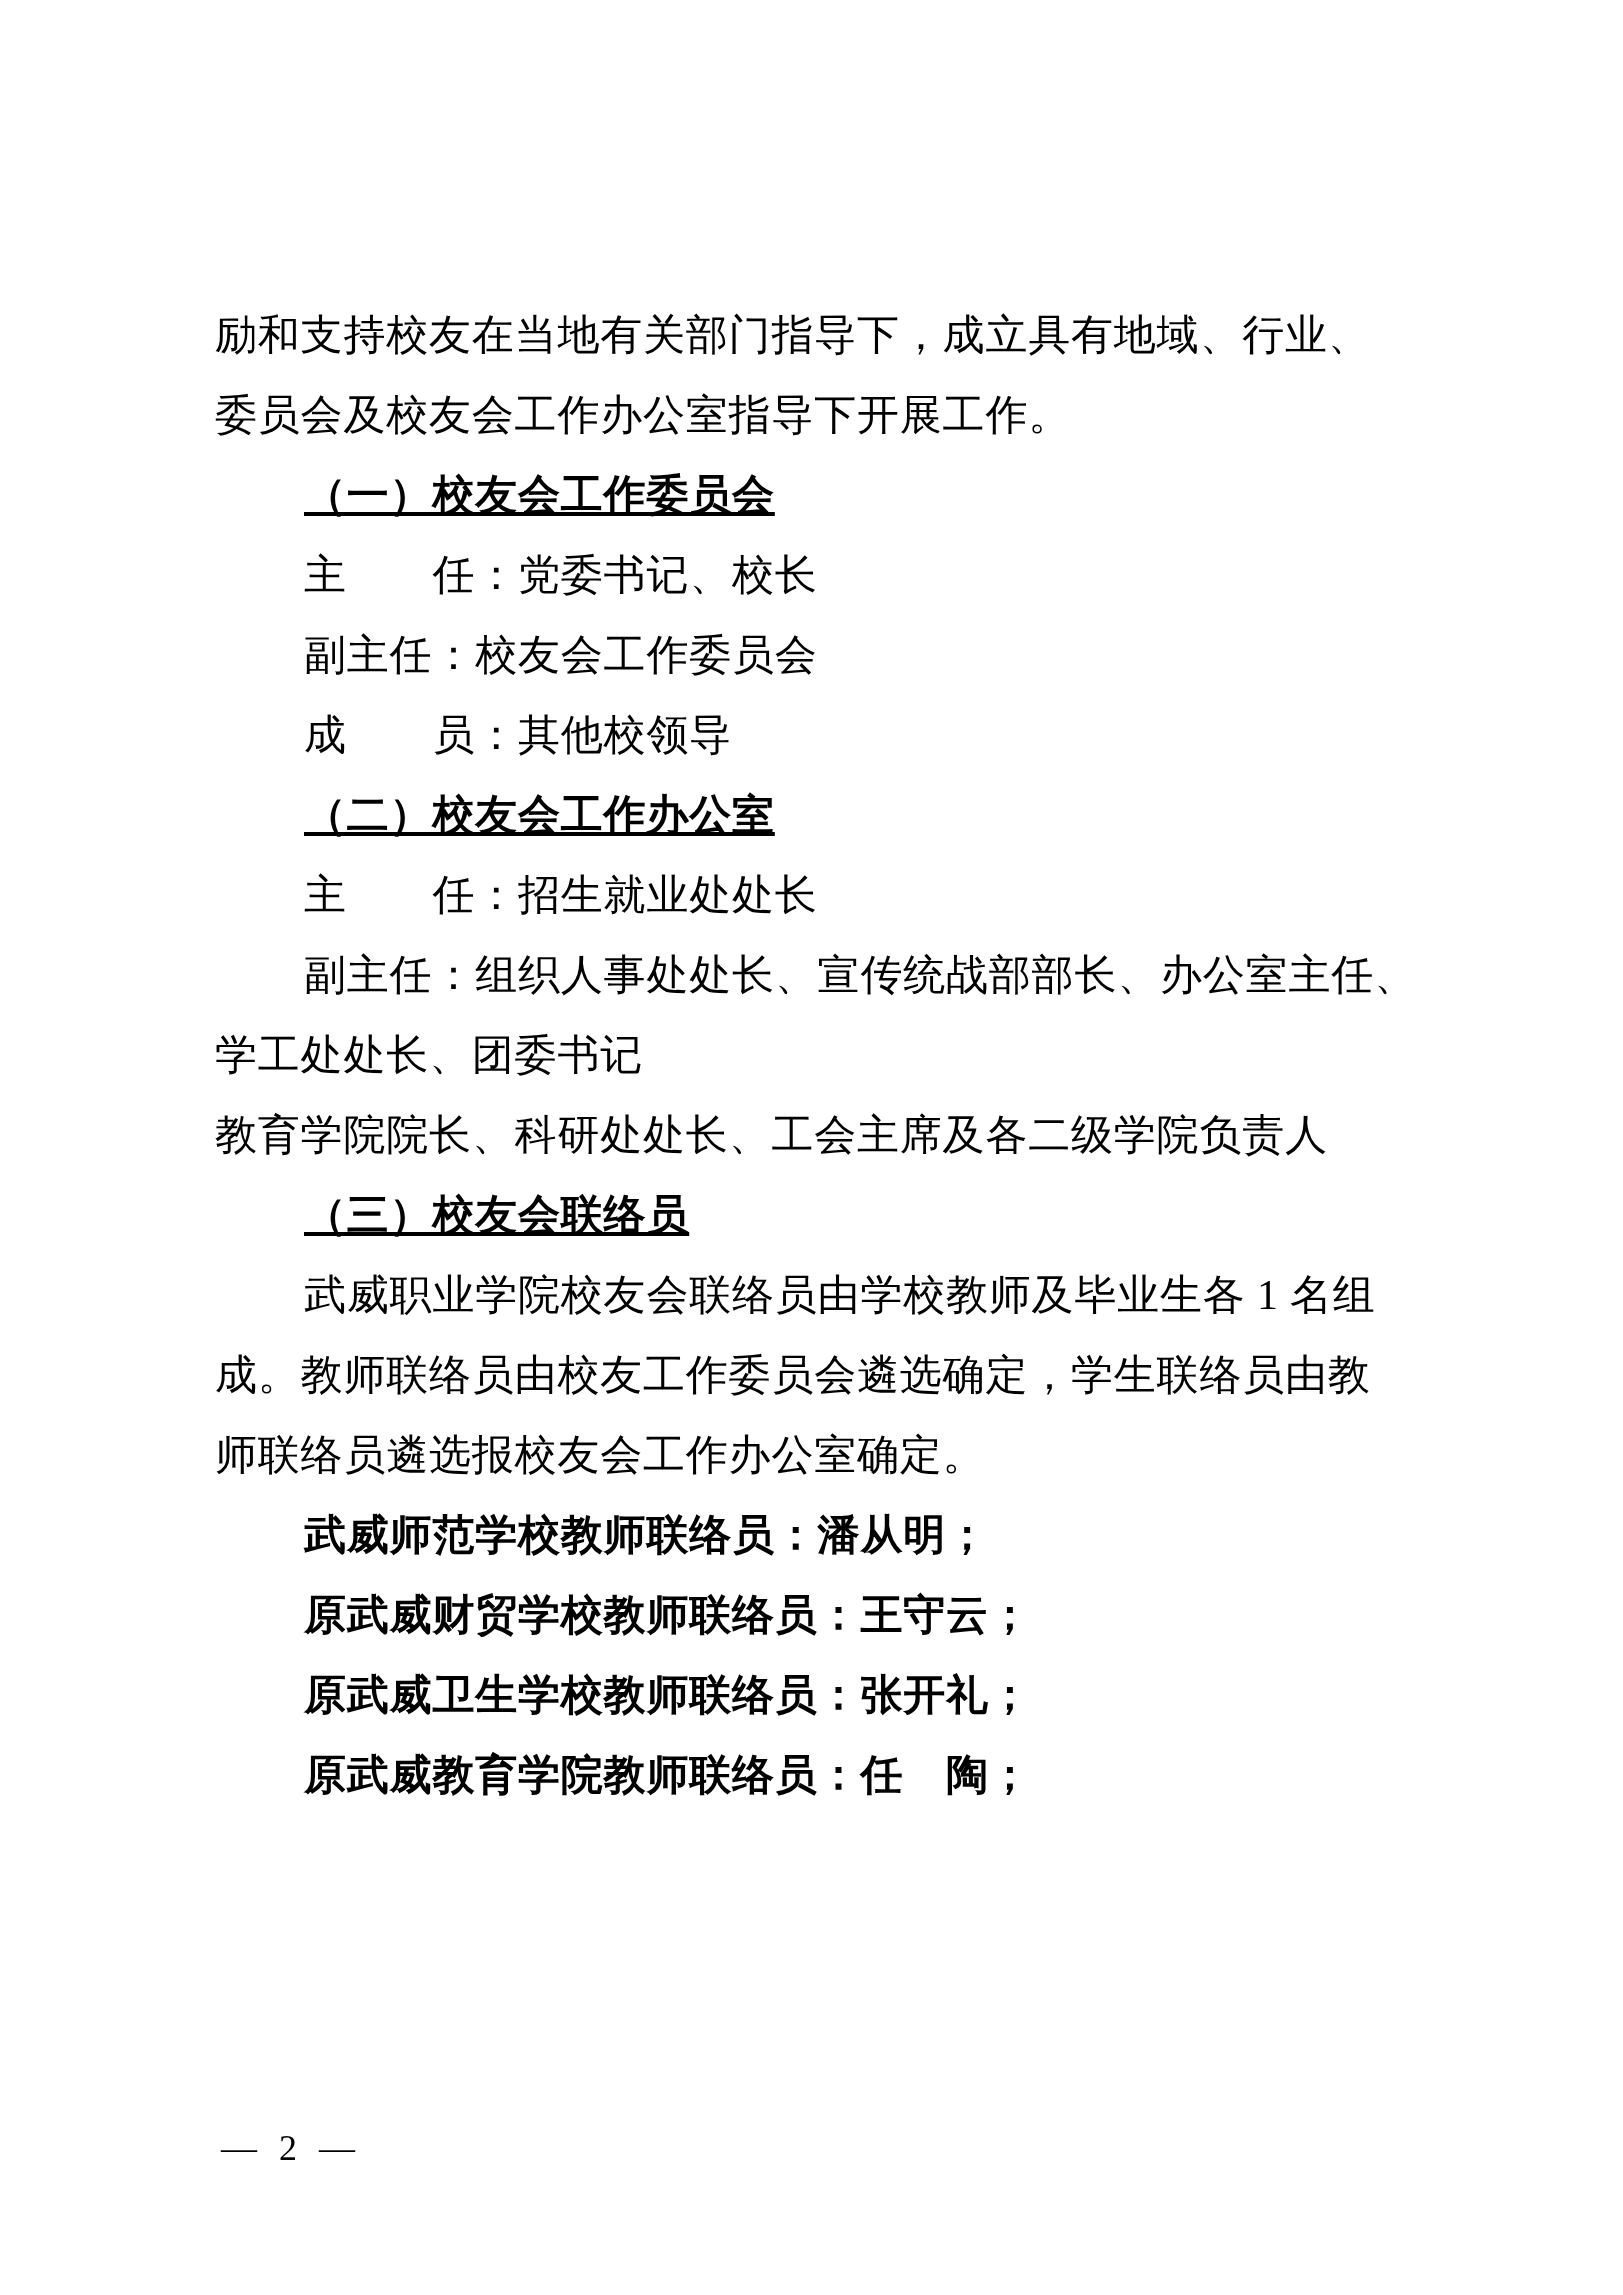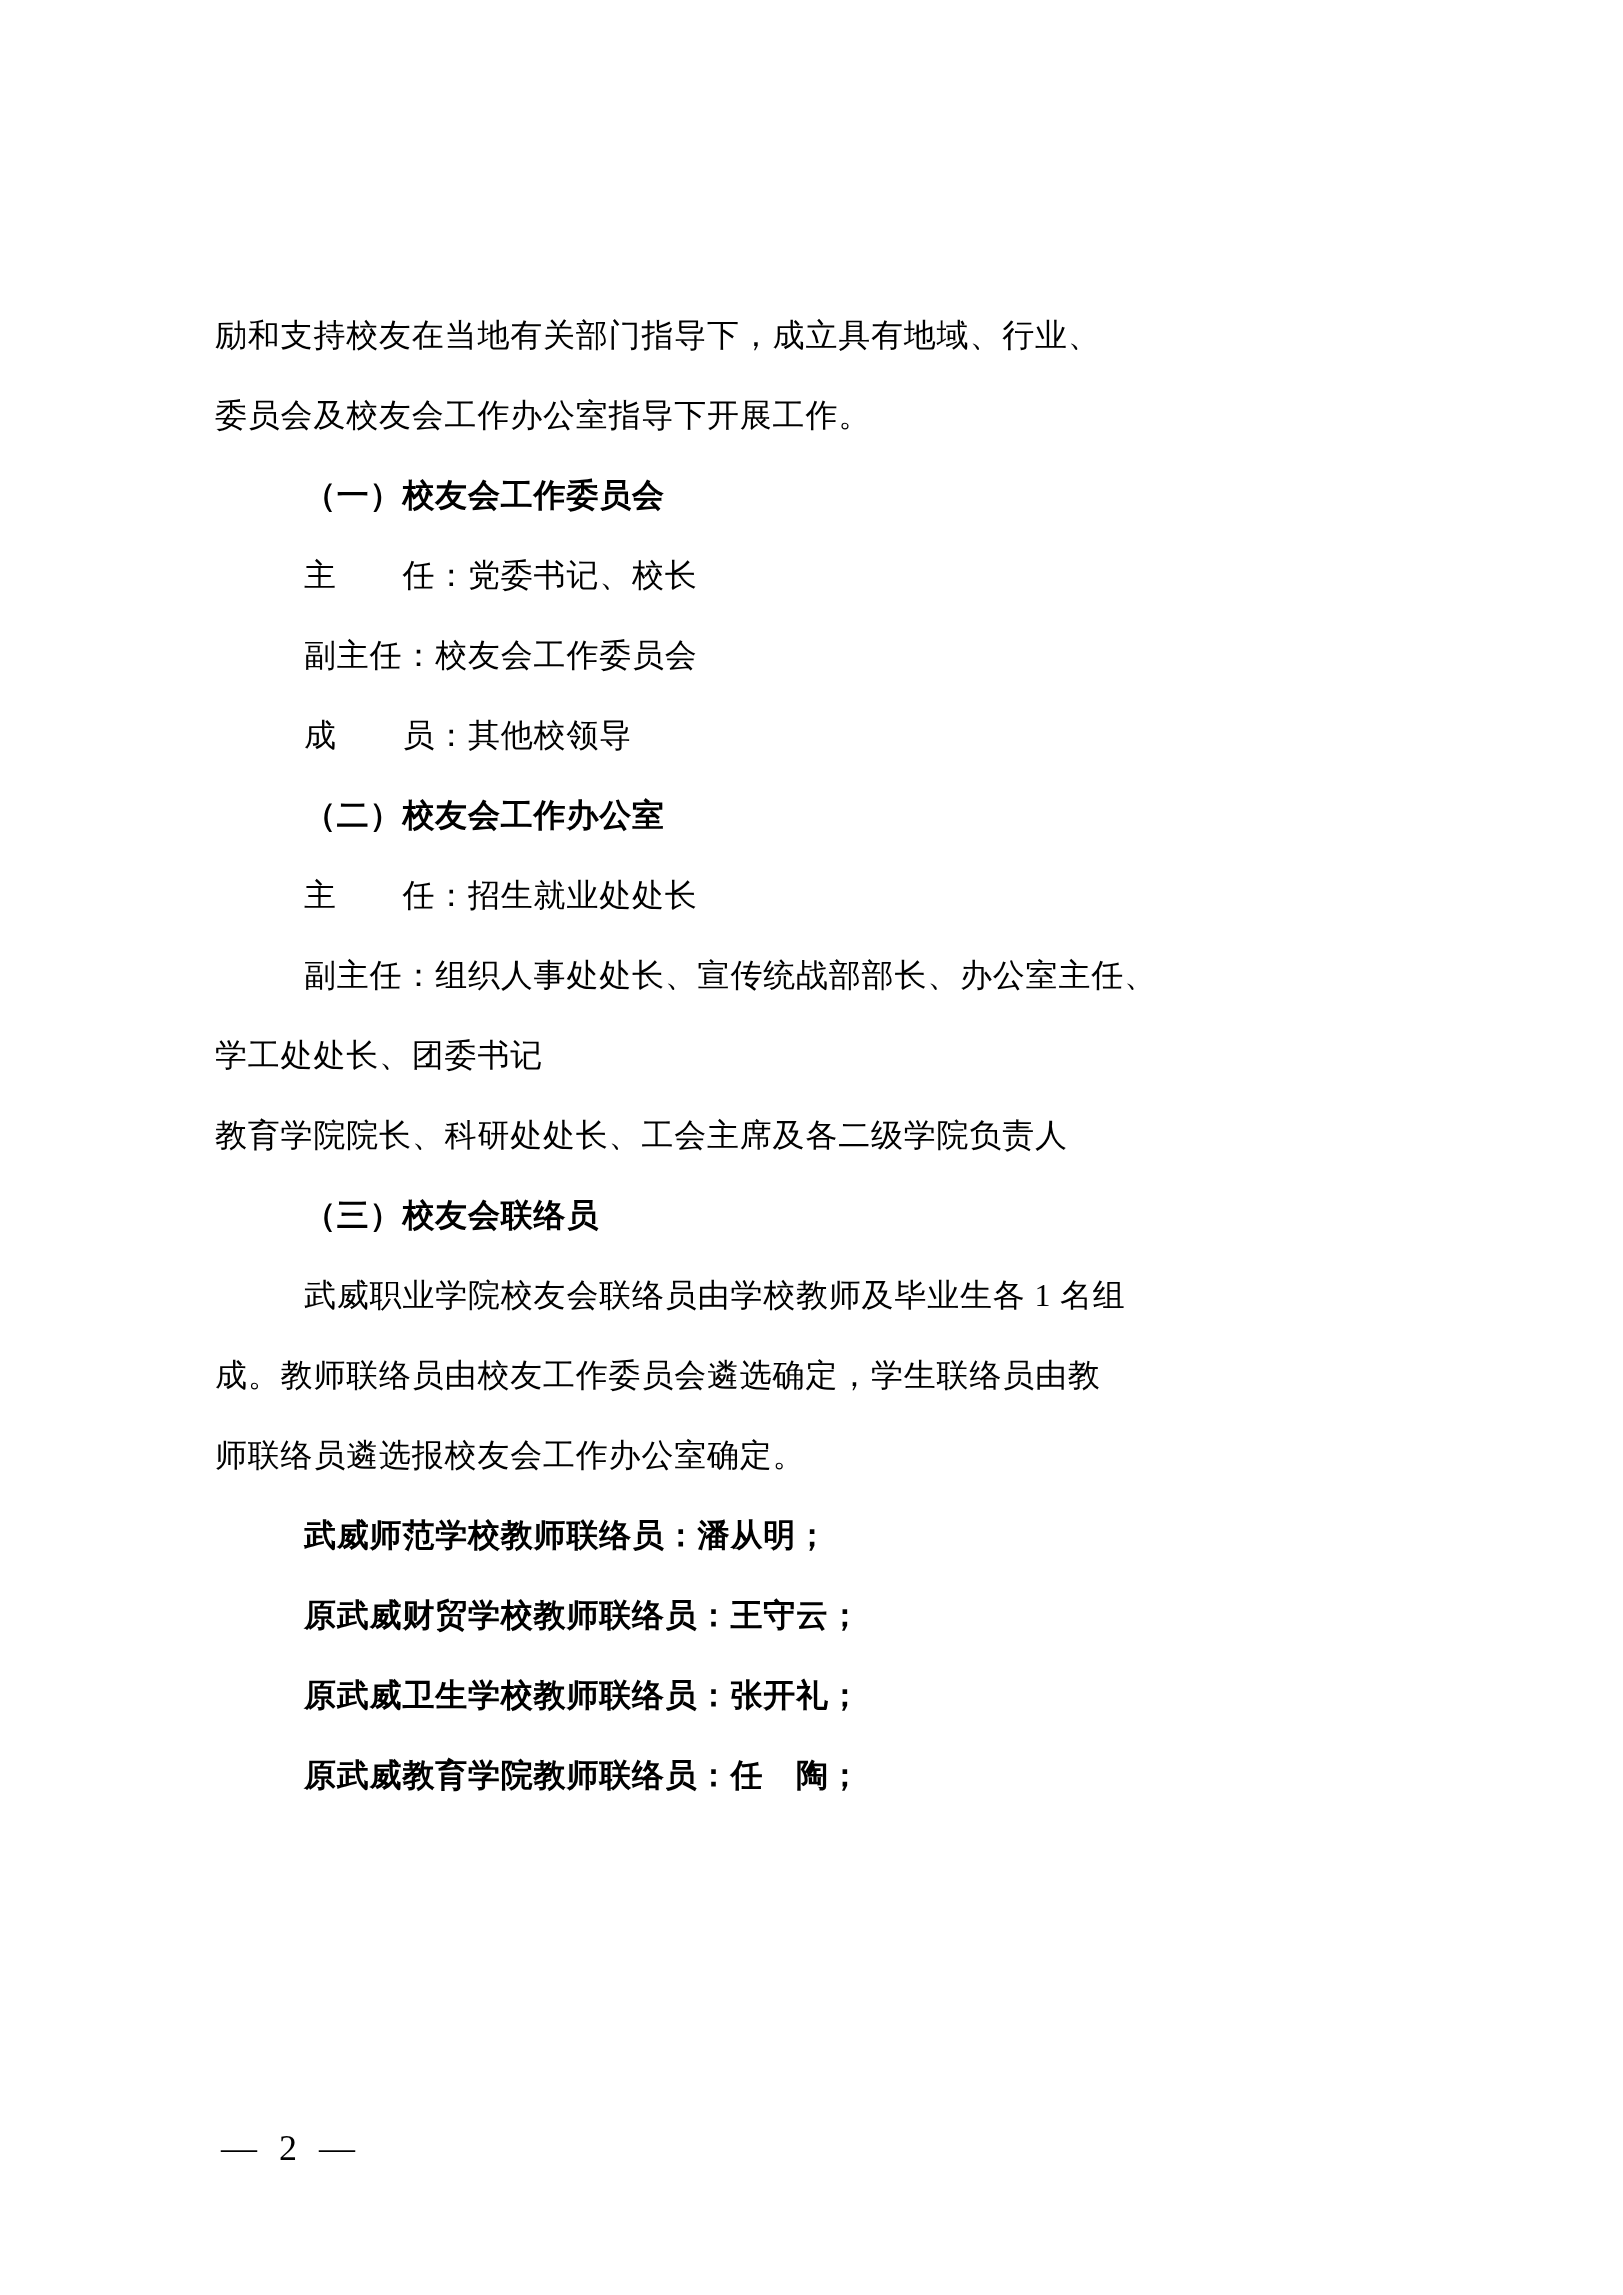--- a/index.html
+++ b/index.html
@@ -18,35 +18,36 @@
     height: 2295px;
     background: #ffffff;
     color: #000000;
     overflow: hidden;
   }
   .text-block {
     position: absolute;
     left: 215px;
     top: 295px;
     width: 1213px;
-    font-size: 32px;
+    font-size: 42px;
     line-height: 80px;
     letter-spacing: 0.8px;
     color: #000000;
   }
   .line {
     display: block;
     height: 80px;
     white-space: pre;
   }
   .indent {
     text-indent: 89px;
   }
   .bold {
     font-weight: bold;
+    text-decoration: underline;
   }
   .liaison-label {
     font-weight: bold;
   }
   .liaison-name {
     font-weight: bold;
   }
   .footer {
     position: absolute;
     left: 221px;

